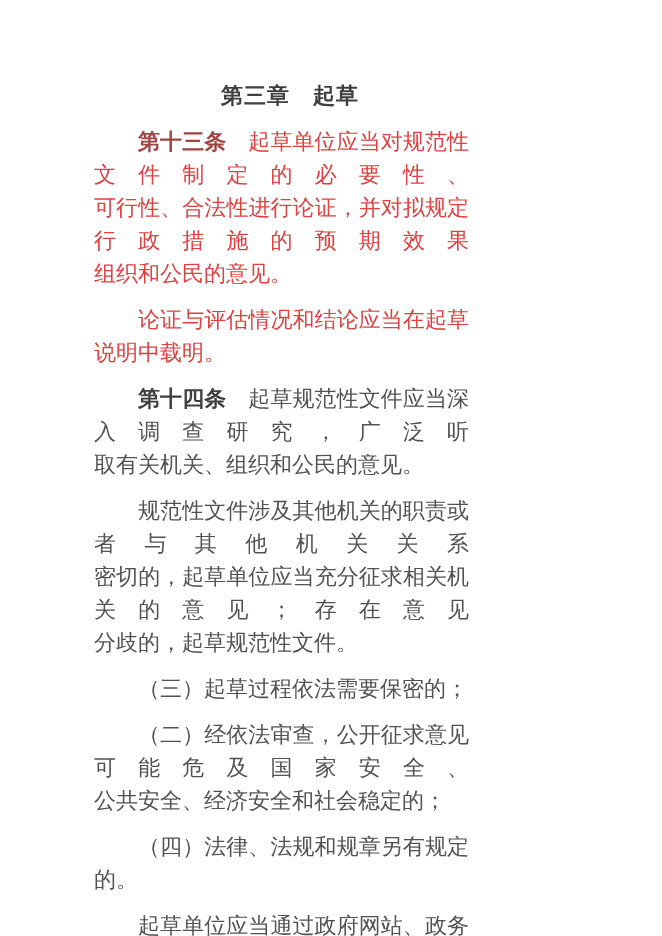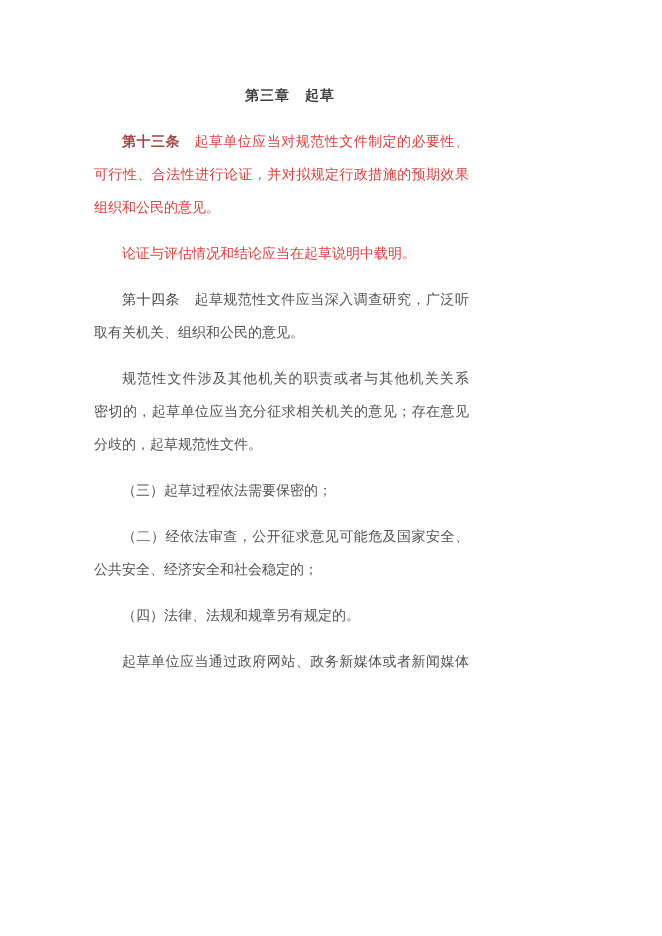--- a/index.html
+++ b/index.html
@@ -13,21 +13,21 @@
     overflow: hidden;
     font-family: "Liberation Serif", "DejaVu Serif", serif;
   }
   .page {
     box-sizing: border-box;
     width: 572px;
     height: 936px;
     padding: 79px 86px 8px 94px;
     background: var(--bg, #ffffff);
     color: var(--text, #525252);
-    font-size: 14px;
+    font-size: 22px;
     line-height: 33px;
   }
   .doc-title {
     text-align: center;
     font-weight: bold;
     color: var(--heading, #3f3f3f);
     margin: 0 0 13px 0;
     letter-spacing: 1px;
   }
   .para {
@@ -39,21 +39,21 @@
     text-justify: inter-ideograph;
   }
   .line.last {
     text-align-last: left;
   }
   .line.indent {
     text-indent: 2em;
   }
   .r  { color: var(--red-body, #df4040); }
   .rl { color: var(--red-label, #a04444); font-weight: bold; }
-  .b  { font-weight: normal; color: var(--heading, #3f3f3f); }
+  .b  { font-weight: bold; color: var(--heading, #3f3f3f); }
 </style>
 </head>
 <body>
 
 <div class="page" style="--bg: #ffffff; --text: #525252; --heading: #3f3f3f; --red-body: #df4040; --red-label: #a04444;">
   <div class="doc-title">第三章　起草</div>
   <div id="doc-body">
       <div class="para">
         <div class="line indent"><span class="rl">第十三条</span><span class="r">　起草单位应当对规范性文件制定的必要性、</span></div>
         <div class="line"><span class="r">可行性、合法性进行论证，并对拟规定行政措施的预期效果</span></div>

